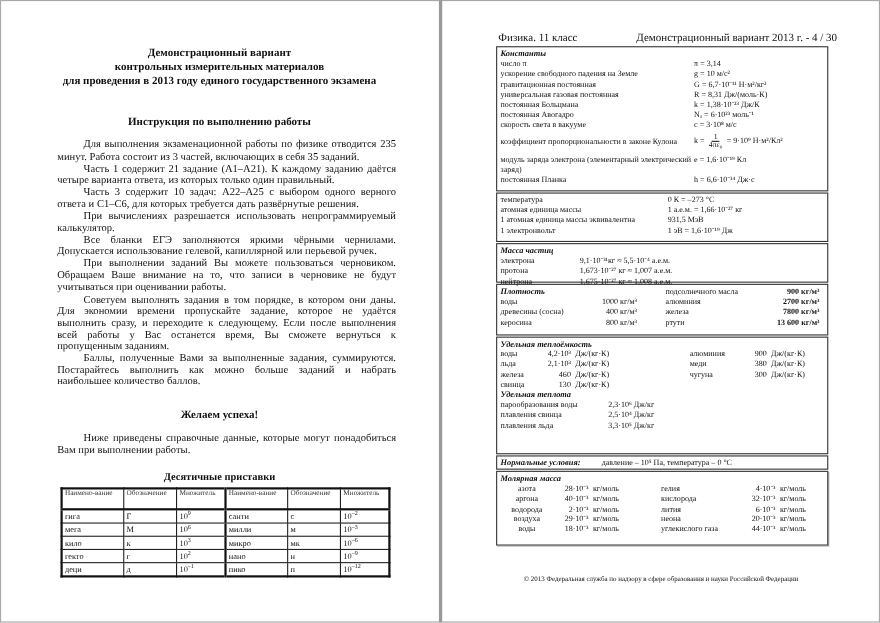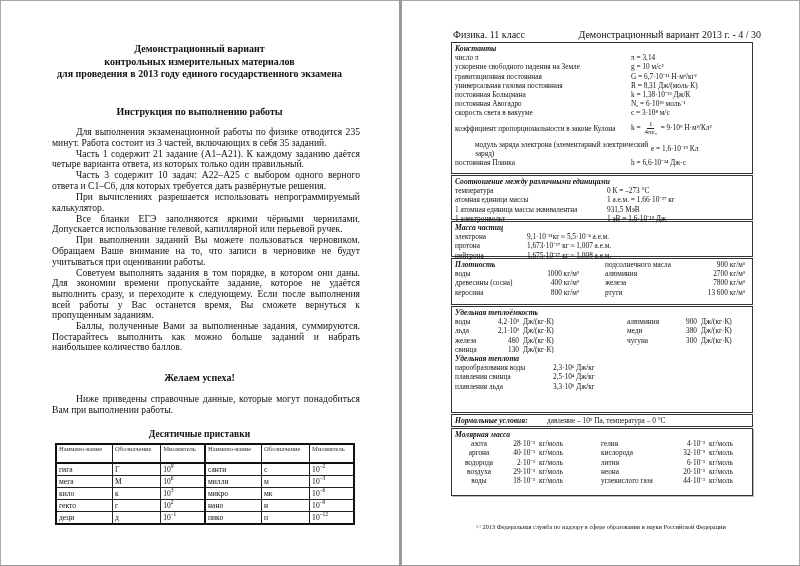--- a/index.html
+++ b/index.html
@@ -40,21 +40,21 @@
   .box-heat { top:306px; height:107px; }
   .box-norm { top:414px; height:13px; }
   .box-molar { top:428px; height:68px; box-shadow:1px 1px 0 #bbb; }
   .c-name { width:176px; }
   .c-val { flex:1; }
   .r-name { width:152px; }
   .m-name { width:72px; }
   .d-name { width:76px; }
   .d-val { width:48px; text-align:right; }
   .d-name2 { width:90px; padding-left:26px; box-sizing:content-box; }
-  .d-val2 { width:50px; text-align:right; }
+  .d-val2 { width:50px; text-align:right;font-weight:bold; }
   .h-name { width:34px; }
   .h-num { width:30px; text-align:right; padding-right:4px; }
   .h-unit { width:104px; }
   .h-name2 { width:48px; }
   .h-num2 { width:22px; text-align:right; padding-right:4px; }
   .sh-name { width:98px; }
   .mm-name { width:48px;text-align:center; }
   .mm-num { width:32px; text-align:right; padding-right:4px; }
   .mm-unit { width:62px; }
   .mm-name2 { width:74px; }
@@ -185,32 +185,31 @@
       <span class="c-name">коэффициент пропорциональности в законе Кулона</span>
       <span class="c-val">
         <span>k =</span>
         <span class="frac">
             <span class="num">1</span>
             <span>4πε₀</span>
           </span>
         <span>= 9·10⁹ Н·м²/Кл²</span>
       </span>
     </div>
-    <div class="row" style="align-items:center;margin-left:20px;">
+    <div class="row" style="align-items:flex-start;">
         <span class="c-name">модуль заряда электрона (элементарный электрический заряд)</span>
         <span class="c-val">e = 1,6·10⁻¹⁹ Кл</span>
       </div>
     <div class="row">
         <span class="c-name">постоянная Планка</span>
         <span class="c-val">h = 6,6·10⁻³⁴ Дж·с</span>
       </div>
   </div>
 
   <div class="box box-ratio">
-    <div class="sec-title">Соотношение между различными единицами</div>
     <div class="row">
         <span class="r-name">температура</span>
         <span>0 К = –273 °С</span>
       </div>
     <div class="row">
         <span class="r-name">атомная единица массы</span>
         <span>1 а.е.м. = 1,66·10⁻²⁷ кг</span>
       </div>
     <div class="row">
         <span class="r-name">1 атомная единица массы эквивалентна</span>

